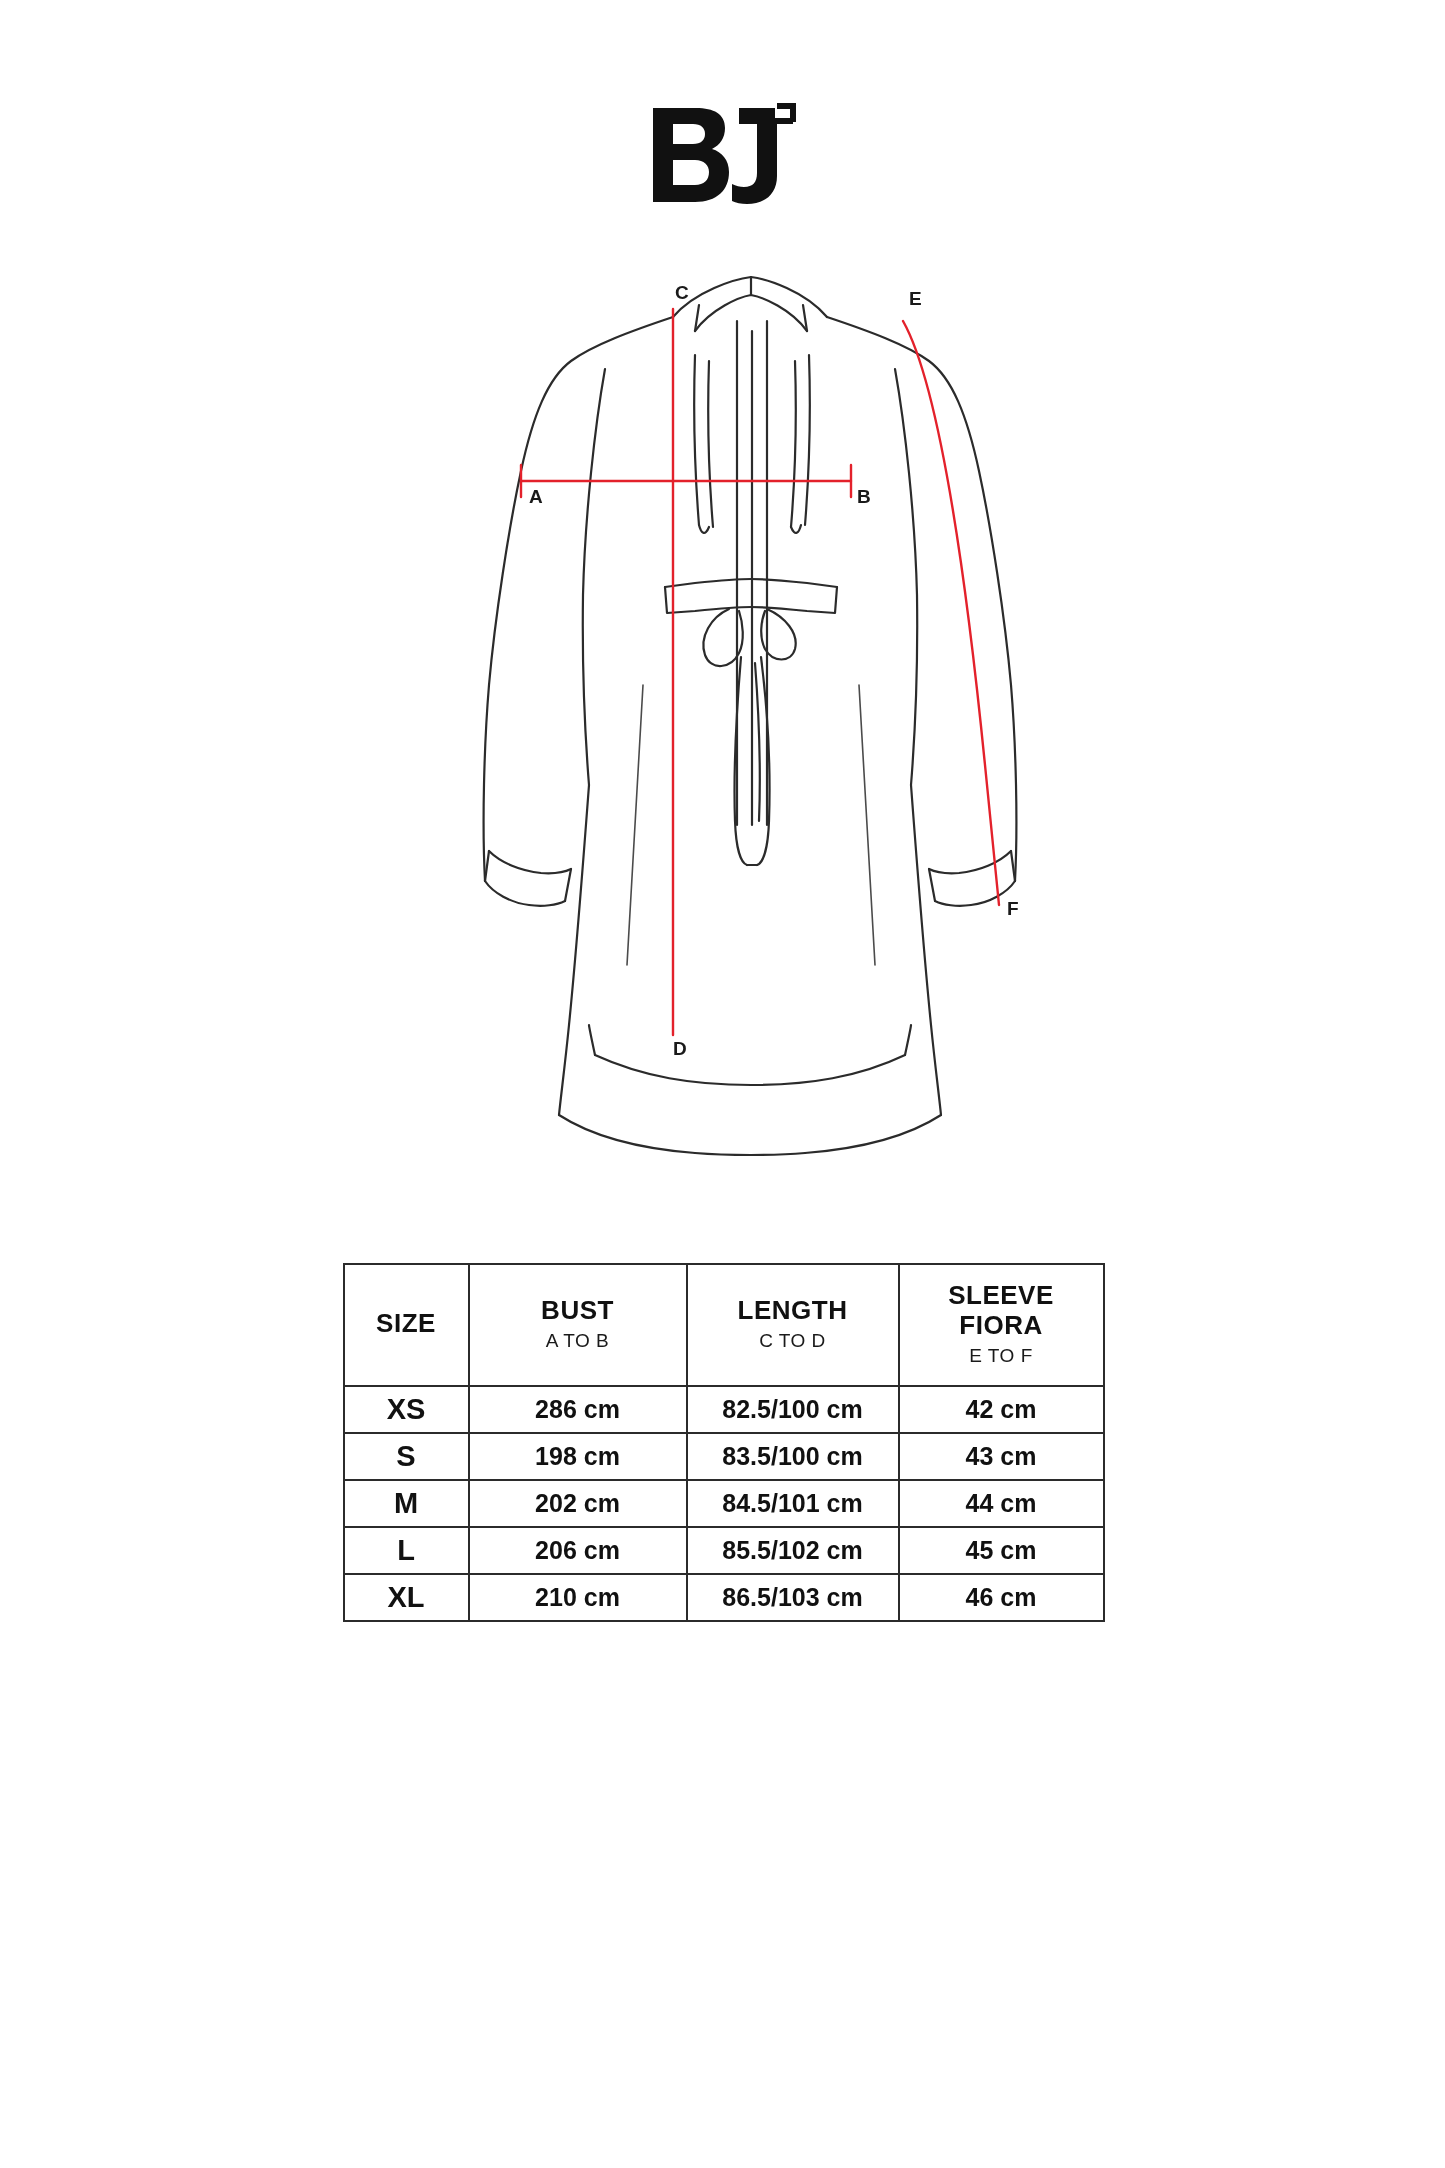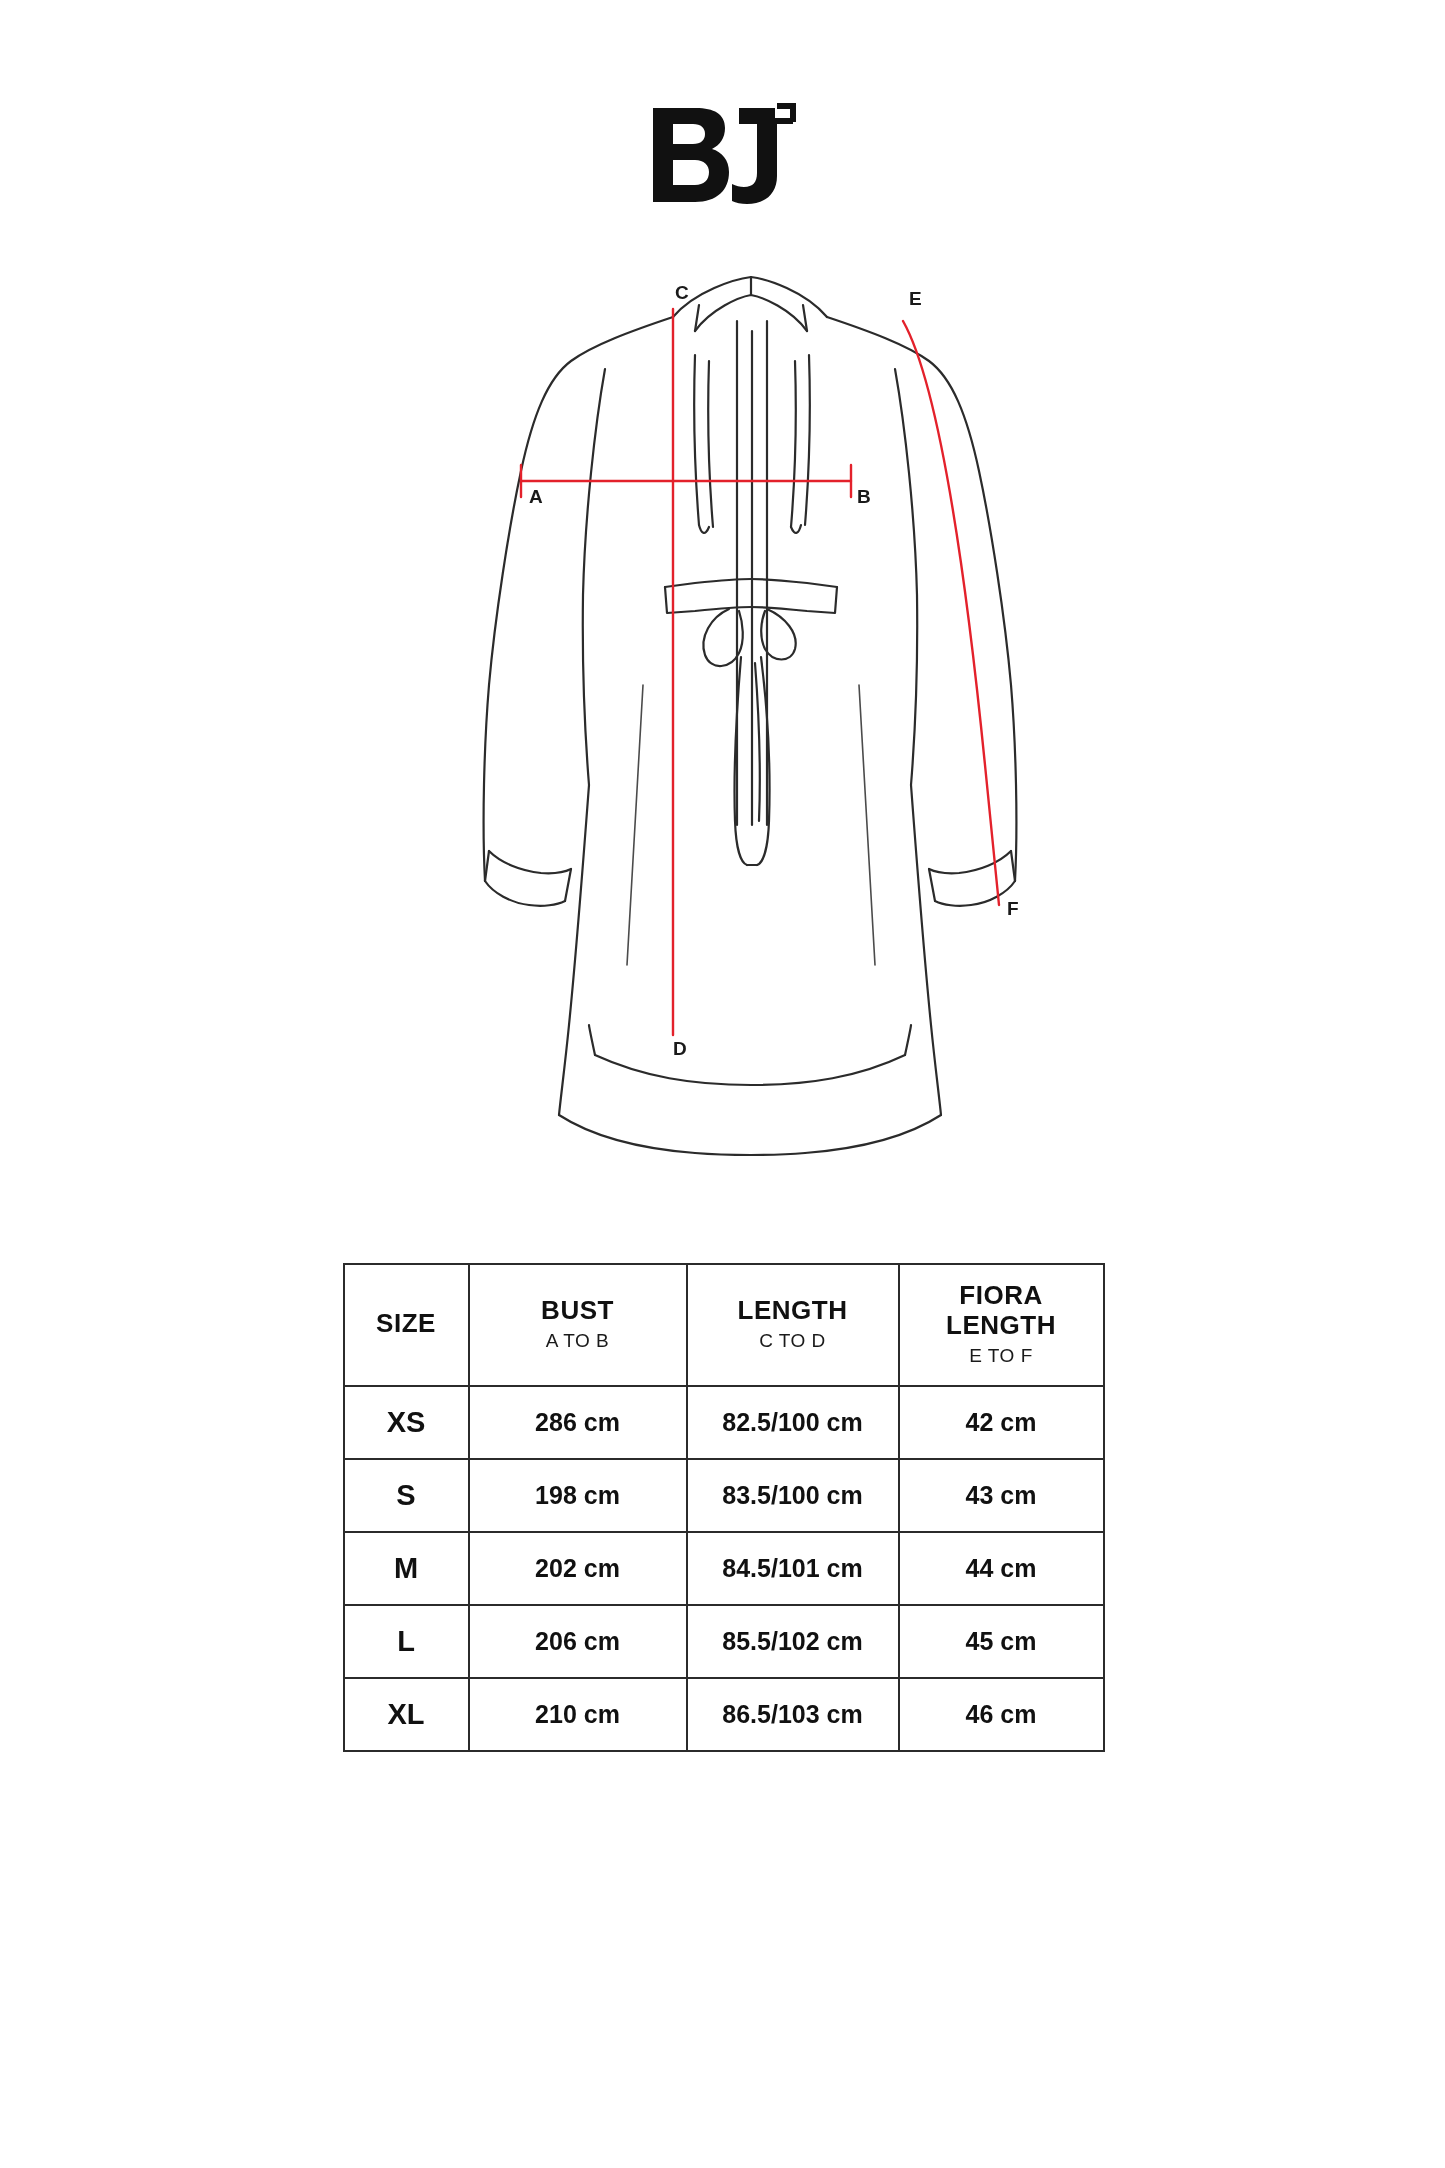--- a/index.html
+++ b/index.html
@@ -88,21 +88,21 @@
   }
   .th-sub {
     font-size: 19px;
     font-weight: normal;
     letter-spacing: 0.5px;
     display: block;
     margin-top: 4px;
     color: #1a1a1a;
   }
   table.size-table tbody td {
-    padding: 19px 4px;
+    padding: 6px 4px;
     font-size: 25px;
     font-weight: bold;
   }
   table.size-table tbody td.size-cell {
     font-size: 29px;
     font-weight: bold;
   }
   col.c-size { width: 125px; }
   col.c-bust { width: 218px; }
   col.c-length { width: 212px; }
@@ -231,21 +231,21 @@
           </th>
           <th>
             <span class="th-main">BUST</span>
             <span class="th-sub">A TO B</span>
           </th>
           <th>
             <span class="th-main">LENGTH</span>
             <span class="th-sub">C TO D</span>
           </th>
           <th>
-            <span class="th-main">FIORA LENGTH</span>
+            <span class="th-main">SLEEVE FIORA</span>
             <span class="th-sub">E TO F</span>
           </th>
         </tr>
       </thead>
       <tbody>
         <tr>
           <td class="size-cell">XS</td>
           <td>286 cm</td>
           <td>82.5/100 cm</td>
           <td>42 cm</td>

